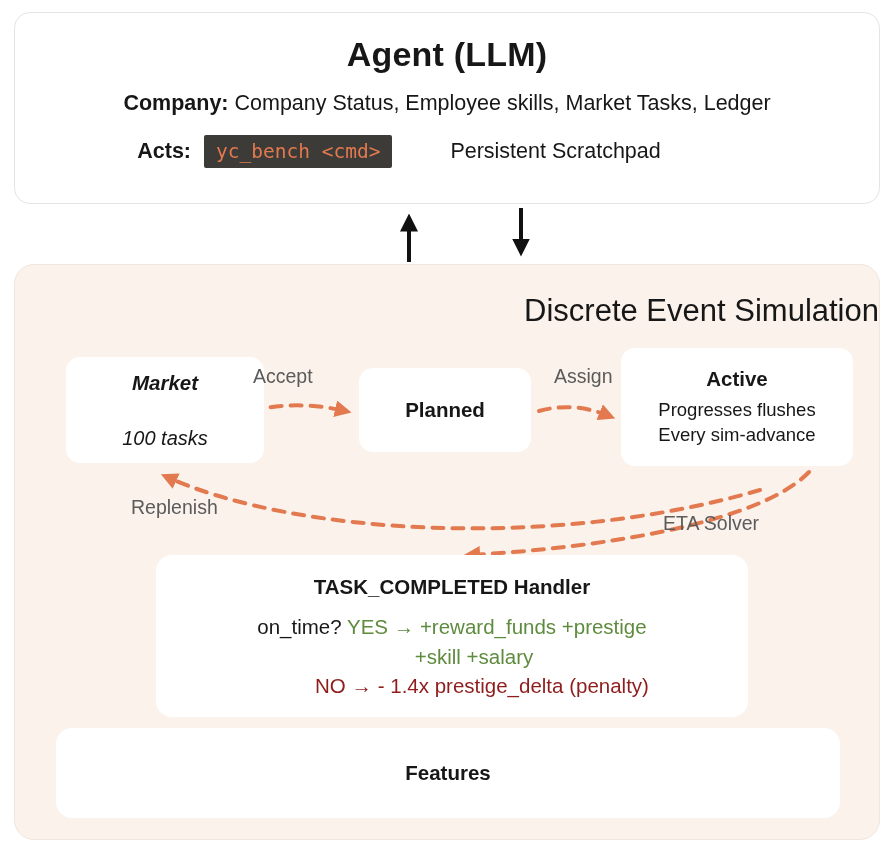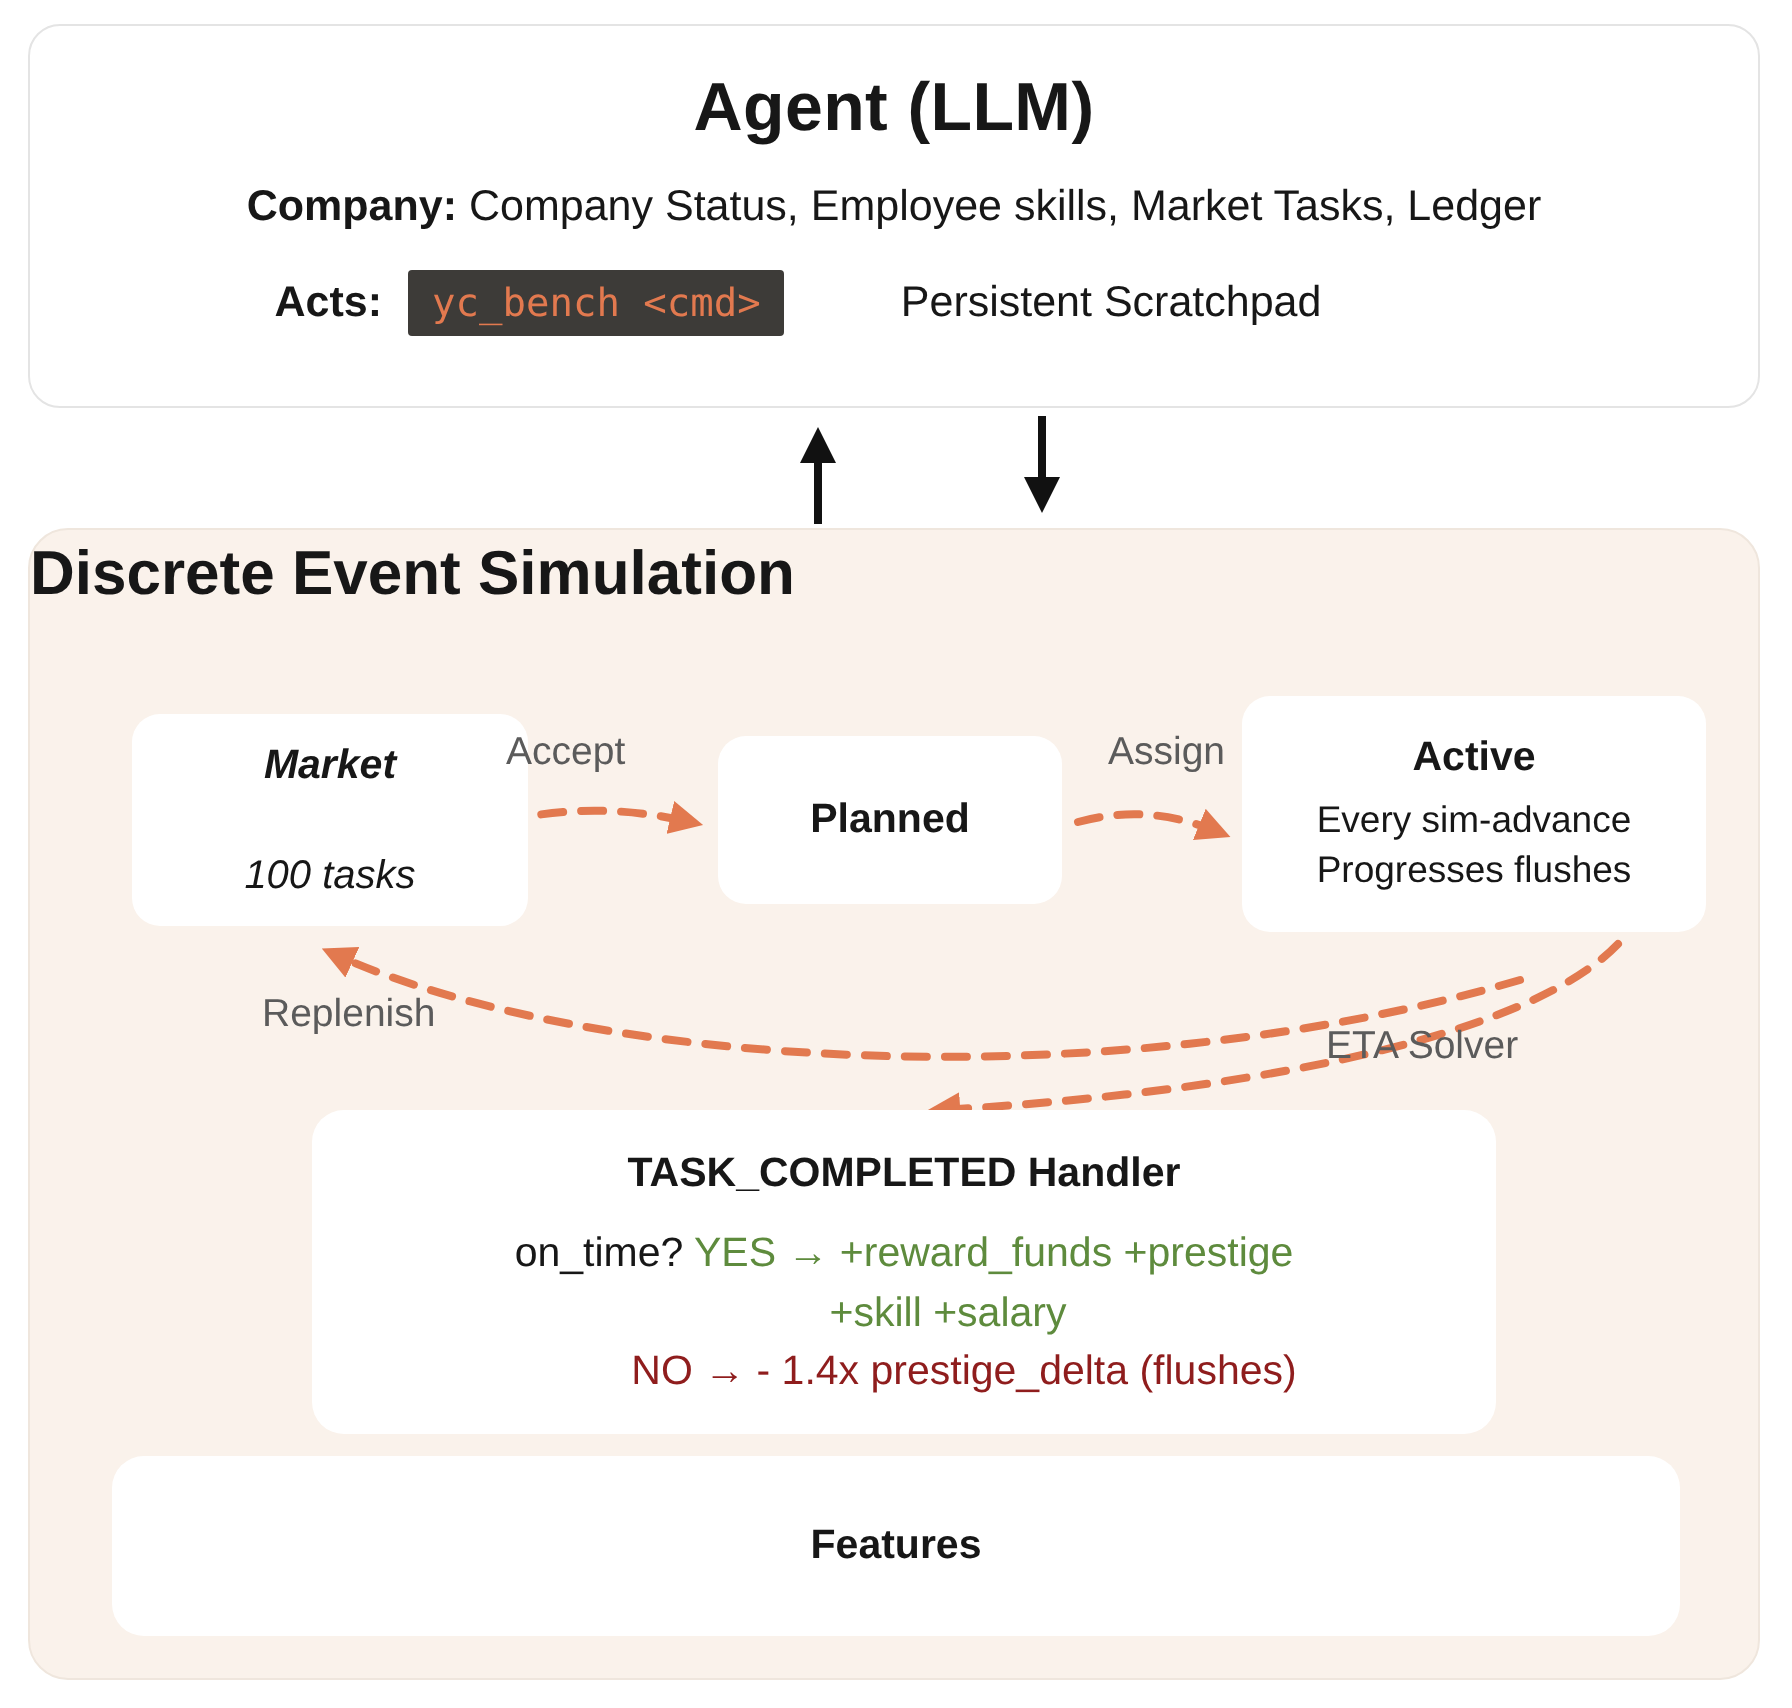--- a/index.html
+++ b/index.html
@@ -33,21 +33,21 @@
     font-family:"DejaVu Sans Mono", monospace;font-size:19.5px;
     padding:5px 12px;margin-right:58px;border-radius:2px;
   }
   .connector-svg{position:absolute;left:395px;top:204px;width:150px;height:62px;}
   .black-arrow{stroke:#111;stroke-width:4;fill:none;}
 
   .sim-card{
     position:absolute;left:14px;top:264px;width:866px;height:576px;
     background:var(--cream);border:1.5px solid #EFE6DD;border-radius:20px;
   }
-  .sim-title{text-align:left;font-size:31px;font-weight:700;margin-top:4px;}
+  .sim-title{text-align:right;font-size:31px;font-weight:400;margin-top:28px;}
   .flow-svg{position:absolute;left:0;top:0;width:866px;height:576px;pointer-events:none;}
   .dashed{fill:none;stroke:var(--accent-orange);stroke-width:4;stroke-dasharray:11 9;stroke-linecap:round;}
   .orange-fill{fill:var(--accent-orange);}
   .black-fill{fill:#111;}
 
   .node{
     position:absolute;background:#fff;border-radius:14px;
     display:flex;flex-direction:column;align-items:center;justify-content:center;
   }
   .node-market{left:51px;top:92px;width:198px;height:106px;gap:32px;font-style:italic;}
@@ -128,38 +128,38 @@
     <div class="node-sub">100 tasks</div>
   </div>
 
   <div class="node node-planned">
     <div class="node-title">Planned</div>
   </div>
 
   <div class="node node-active">
     <div class="node-title">Active</div>
     <div class="active-lines">
+      <div>Progresses flushes</div>
       <div>Every sim-advance</div>
-      <div>Progresses flushes</div>
     </div>
   </div>
 
   <span class="edge-label label-accept">Accept</span>
   <span class="edge-label label-assign">Assign</span>
   <span class="edge-label label-replenish">Replenish</span>
   <span class="edge-label label-eta">ETA Solver</span>
 
   <div class="handler-box">
     <div class="handler-title">TASK_COMPLETED Handler</div>
     <div class="handler-lines">
       <div>
         <span>on_time?</span>
         <span class="green">YES → +reward_funds +prestige</span>
       </div>
       <div class="green line-skill">+skill +salary</div>
-      <div class="red line-no">NO → - 1.4x prestige_delta (flushes)</div>
+      <div class="red line-no">NO → - 1.4x prestige_delta (penalty)</div>
     </div>
   </div>
 
   <div class="features-box">
     <div class="features-title">Features</div>
   </div>
 </div>
 
 </body></html>

